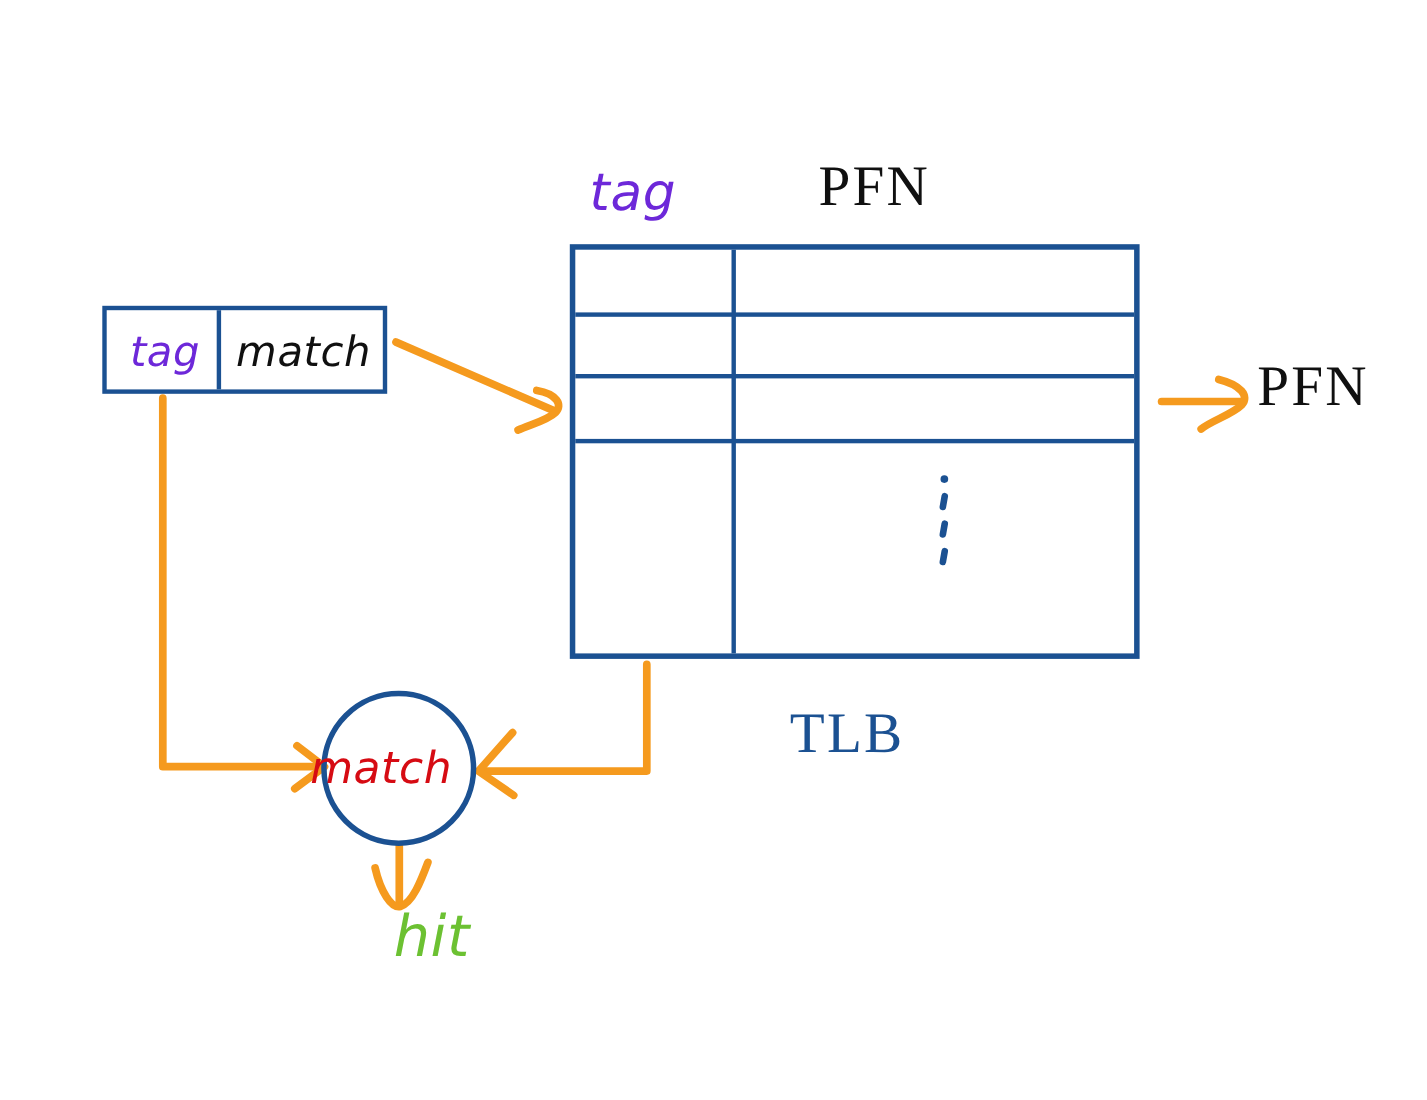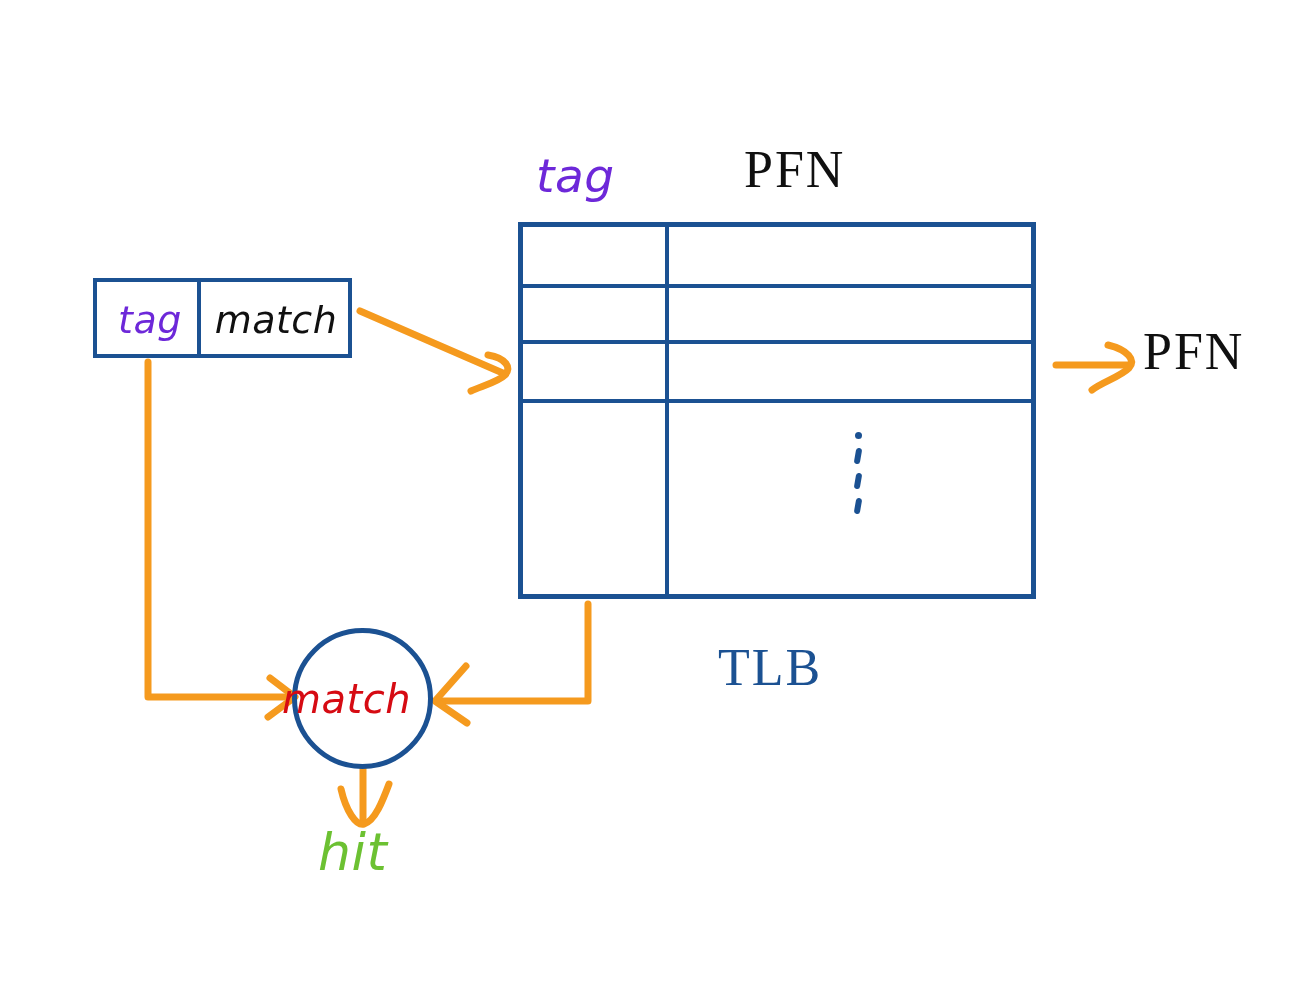--- a/index.html
+++ b/index.html
@@ -38,21 +38,21 @@
   .hand-print {
     font-style: normal;
     font-weight: 400;
     letter-spacing: 2px;
     font-family: Liberation Serif, serif;
   }
   .c-red-dark { color: #6d28d9; }
   .c-red { color: #d60b13; }
   .c-black { color: #101010; }
   .c-blue { color: #1b5192; }
-  .c-green { color: #6cc132; }
+  .c-green { color: #6cc132; margin-left: 40px; }
 
   
   #va-box {
     position: absolute;
     left: 93px;
     top: 278px;
     width: 259px;
     height: 80px;
     border: 4px solid #1b5192;
     box-sizing: border-box;

